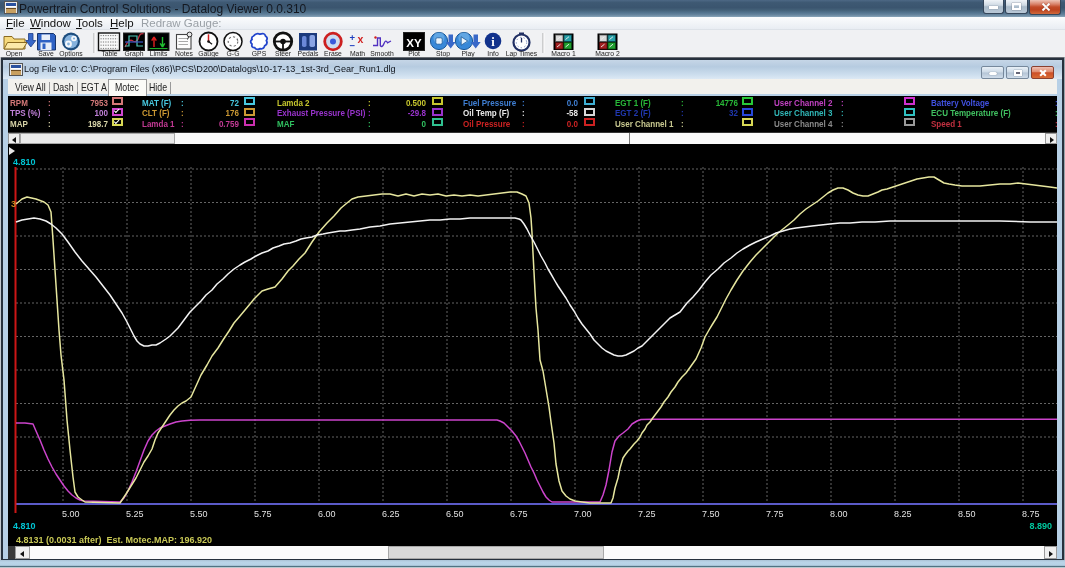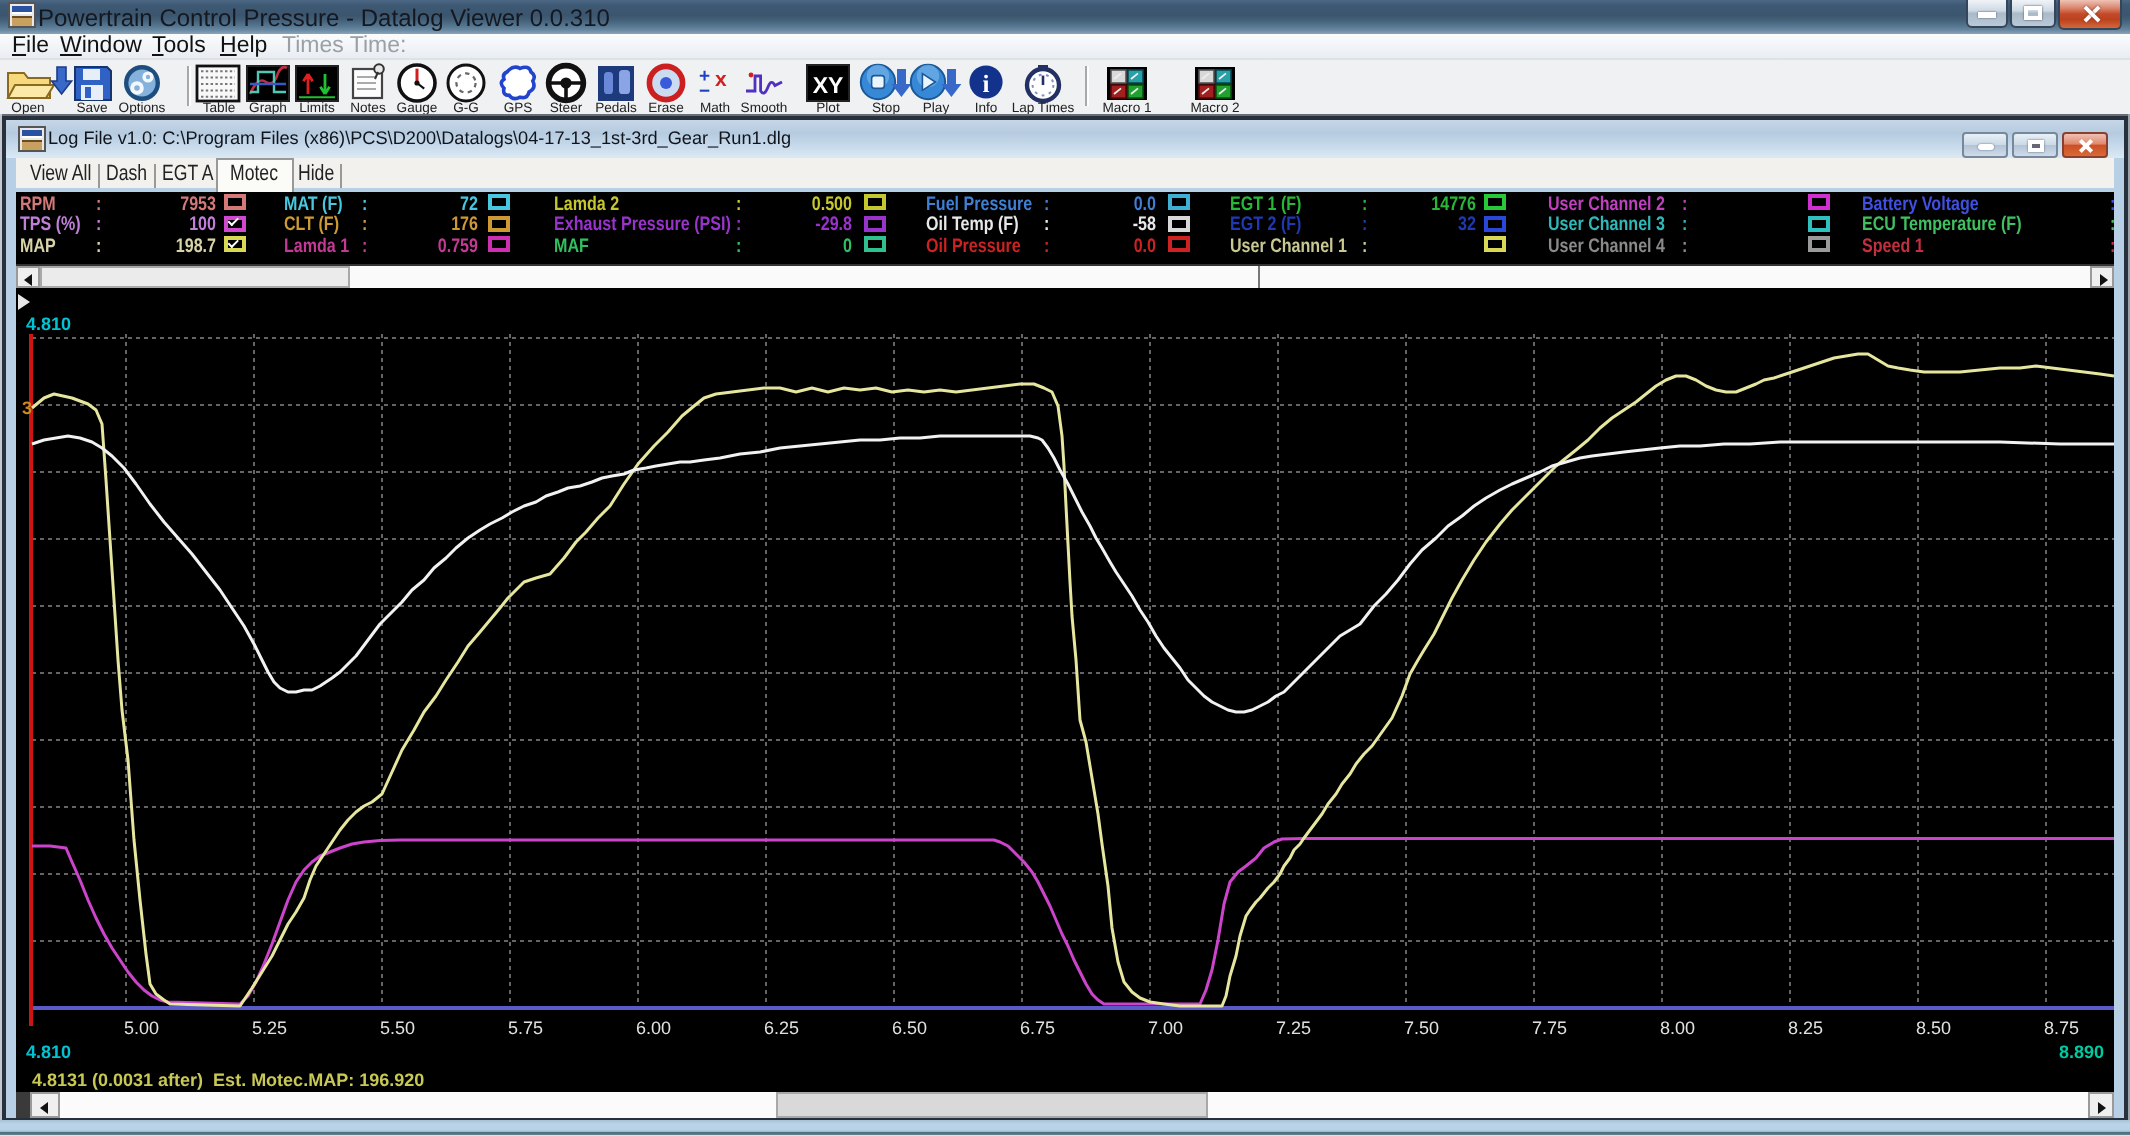--- a/index.html
+++ b/index.html
@@ -69,40 +69,40 @@
 #bthumb{position:absolute;left:380px;top:0px;width:216px;height:13px;background:#d9d9d9;border:1px solid #a8a8a8;box-sizing:border-box;}
 
 </style>
 </head>
 <body>
   <div class="abs" id="titlebar"></div>
   <div class="abs" id="appicon">
     <span class="t"></span>
     <span class="b"></span>
   </div>
-  <div class="abs" id="titletext">Powertrain Control Pressure - Datalog Viewer 0.0.310</div>
+  <div class="abs" id="titletext">Powertrain Control Solutions - Datalog Viewer 0.0.310</div>
   <div class="abs capbtn" id="btnmin">
     <span class="glyph" style="left:5px;top:6px;width:9px;height:3px;background:#fff;box-shadow:0 0 1px #445;"></span>
   </div>
   <div class="abs capbtn" id="btnmax">
     <span class="glyph" style="left:6px;top:3px;width:9px;height:7px;background:transparent;border:2px solid #fff;box-sizing:border-box;box-shadow:0 0 1px #445;"></span>
   </div>
   <div class="abs capbtn" id="btnclose">
     <span class="glyph" style="left:12px;top:3px;width:8px;height:8px;">
       <i style="position:absolute;left:3px;top:-1px;width:2px;height:10px;background:#fff;transform:rotate(45deg);box-shadow:0 0 1px #7a2a18;"></i>
       <i style="position:absolute;left:3px;top:-1px;width:2px;height:10px;background:#fff;transform:rotate(-45deg);box-shadow:0 0 1px #7a2a18;"></i>
     </span>
   </div>
 
   <div class="abs" id="menubar">
     <span class="mi" style="left:6px"><u>F</u>ile</span>
     <span class="mi" style="left:30px"><u>W</u>indow</span>
     <span class="mi" style="left:76px"><u>T</u>ools</span>
     <span class="mi" style="left:110px"><u>H</u>elp</span>
-    <span class="mi" style="left:141px;color:#9aa0a6">Times Time:</span>
+    <span class="mi" style="left:141px;color:#9aa0a6">Redraw Gauge:</span>
   </div>
 
   <div class="abs" id="toolbar">
     <svg width="1065" height="28" style="position:absolute;left:0;top:0">
 <line x1="94" y1="3" x2="94" y2="23" stroke="#a8a8a8" stroke-width="1"></line>
 <line x1="95" y1="3" x2="95" y2="23" stroke="#fdfdfd" stroke-width="1"></line>
 <line x1="543" y1="3" x2="543" y2="23" stroke="#a8a8a8" stroke-width="1"></line>
 <line x1="544" y1="3" x2="544" y2="23" stroke="#fdfdfd" stroke-width="1"></line>
 <path d="M4 6.5 l8 0 l2 2.5 l11 0 l0 10 l-21 0 z" fill="#f6d97c" stroke="#8a6a20" stroke-width="1"></path>
 <path d="M4 19 l3.5 -6.5 l19.5 0 l-4 6.5 z" fill="#fce9a8" stroke="#8a6a20" stroke-width="1"></path>
@@ -246,21 +246,21 @@
   </div>
   <div class="abs" id="tbline"></div>
 
   <div class="abs" id="childdark"></div>
   <div class="abs" id="childblue"></div>
   <div class="abs" id="ctitle"></div>
   <div class="abs" id="cicon">
     <span class="t"></span>
     <span class="b"></span>
   </div>
-  <div class="abs" id="ctext">Log File v1.0: C:\Program Files (x86)\PCS\D200\Datalogs\04-17-13_1st-3rd_Gear_Run1.dlg</div>
+  <div class="abs" id="ctext">Log File v1.0: C:\Program Files (x86)\PCS\D200\Datalogs\10-17-13_1st-3rd_Gear_Run1.dlg</div>
   <div class="abs cbtn" style="left:981px;">
     <span class="glyph" style="left:7px;top:5px;width:8px;height:3px;background:#fff;border-radius:2px;box-shadow:0 0 1px #567;"></span>
   </div>
   <div class="abs cbtn" style="left:1006px;">
     <span class="glyph" style="left:7px;top:3px;width:8px;height:6px;border:2px solid #fff;box-sizing:border-box;background:#667;box-shadow:0 0 1px #567;"></span>
   </div>
   <div class="abs cbtn" id="cclose" style="left:1031px;">
     <span class="glyph" style="left:8px;top:2px;width:6px;height:7px;">
       <i style="position:absolute;left:2px;top:0;width:2px;height:8px;background:#fff;transform:rotate(45deg);"></i>
       <i style="position:absolute;left:2px;top:0;width:2px;height:8px;background:#fff;transform:rotate(-45deg);"></i>

